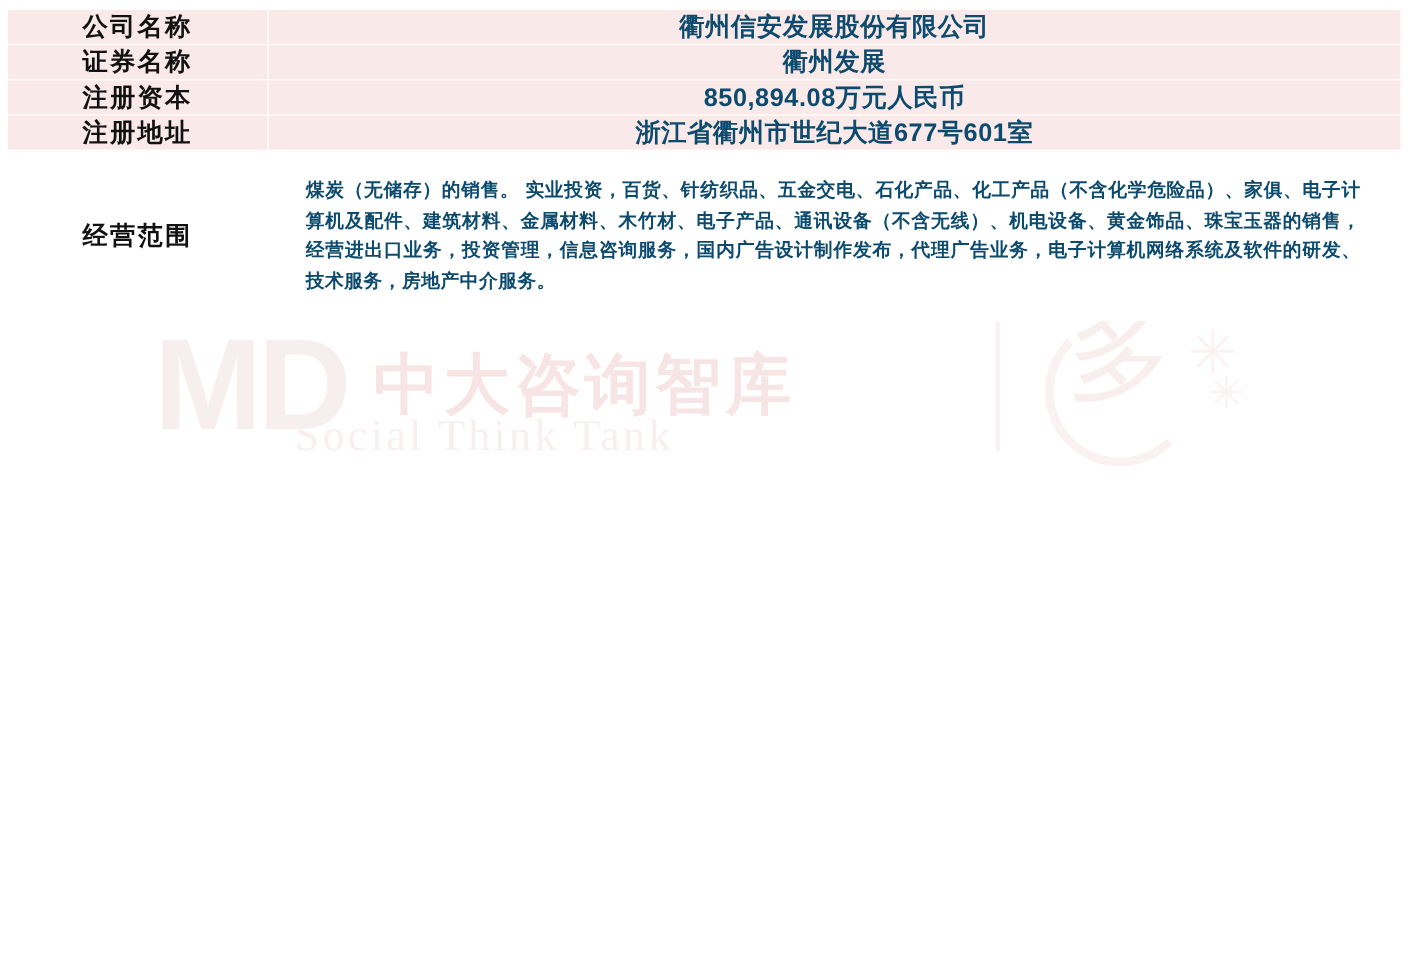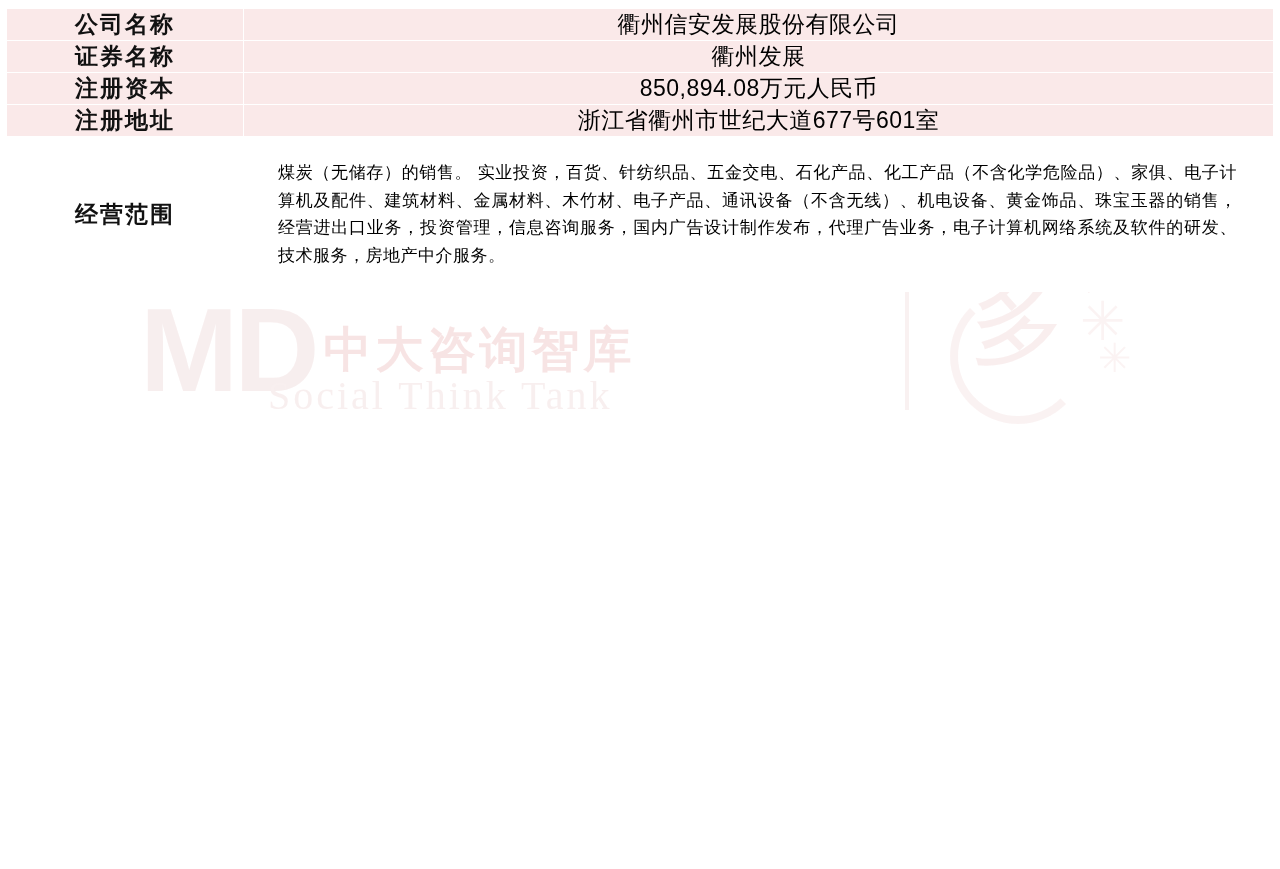--- a/index.html
+++ b/index.html
@@ -47,24 +47,24 @@
   .wm-letters {
     font-family: "Liberation Sans", sans-serif;
     font-size: 118px;
     font-weight: bold;
     color: #e7c8c8;
     letter-spacing: -4px;
     line-height: 1;
   }
   .wm-cn {
     font-family: "Liberation Sans", sans-serif;
-    font-size: 48px;
+    font-size: 60px;
     font-weight: bold;
     color: #e8a9a9;
-    margin-left: 8px;
+    margin-left: 24px;
     letter-spacing: 4px;
     line-height: 1;
   }
   .wm-sub {
     position: absolute;
     left: 268px;
     top: 372px;
     font-family: "Liberation Serif", serif;
     font-size: 40px;
     color: #e9cccc;
@@ -139,23 +139,24 @@
     font-size: 23px;
     font-weight: bold;
     color: #111111;
     letter-spacing: 2px;
     padding: 14px 4px;
     margin-top: 27px;
   }
   td.value-cell {
     text-align: center;
     font-size: 23px;
-    color: #000000;
+    color: #0c4a6e;
     padding: 14px 10px;
     letter-spacing: 0.5px;
+    font-weight: bold;
   }
   tr.row-scope td.label-cell {
     padding: 0 4px;
     text-align: center;
   }
   td.value-cell.scope {
     text-align: left;
     font-size: 17px;
     line-height: 1.62;
     padding: 22px 36px 22px 34px;

